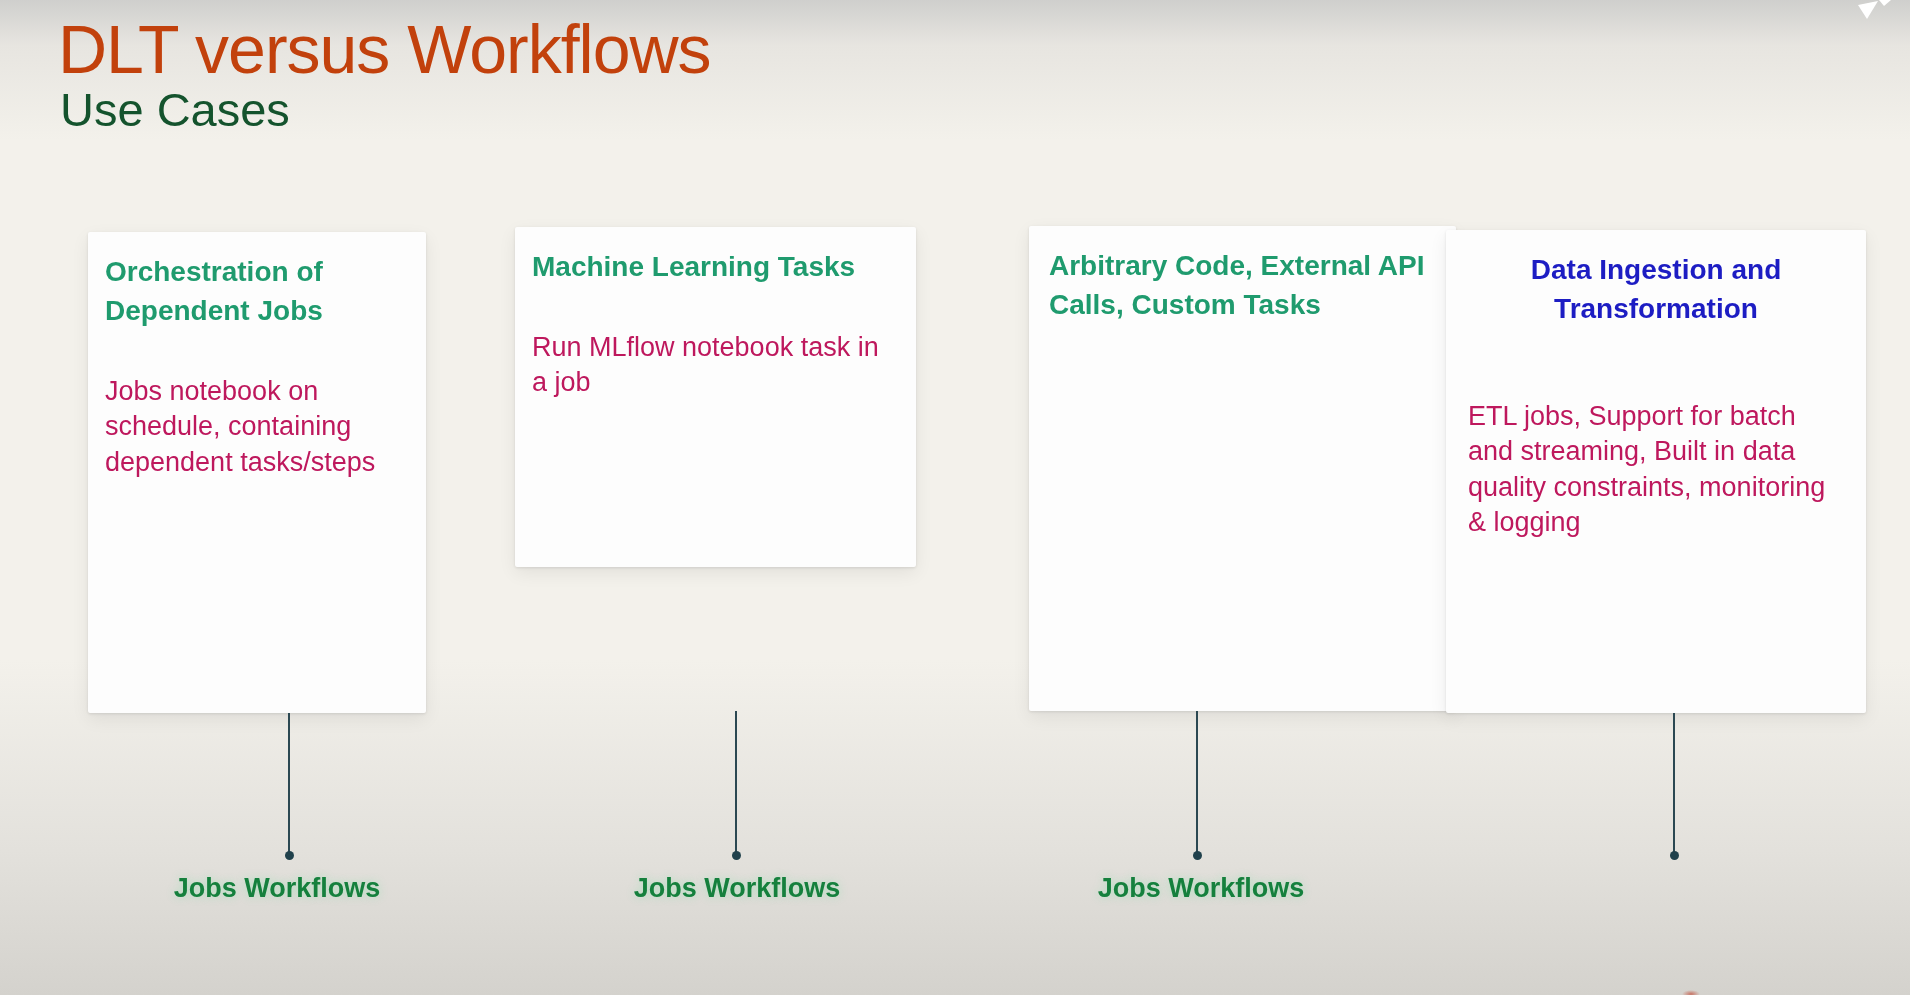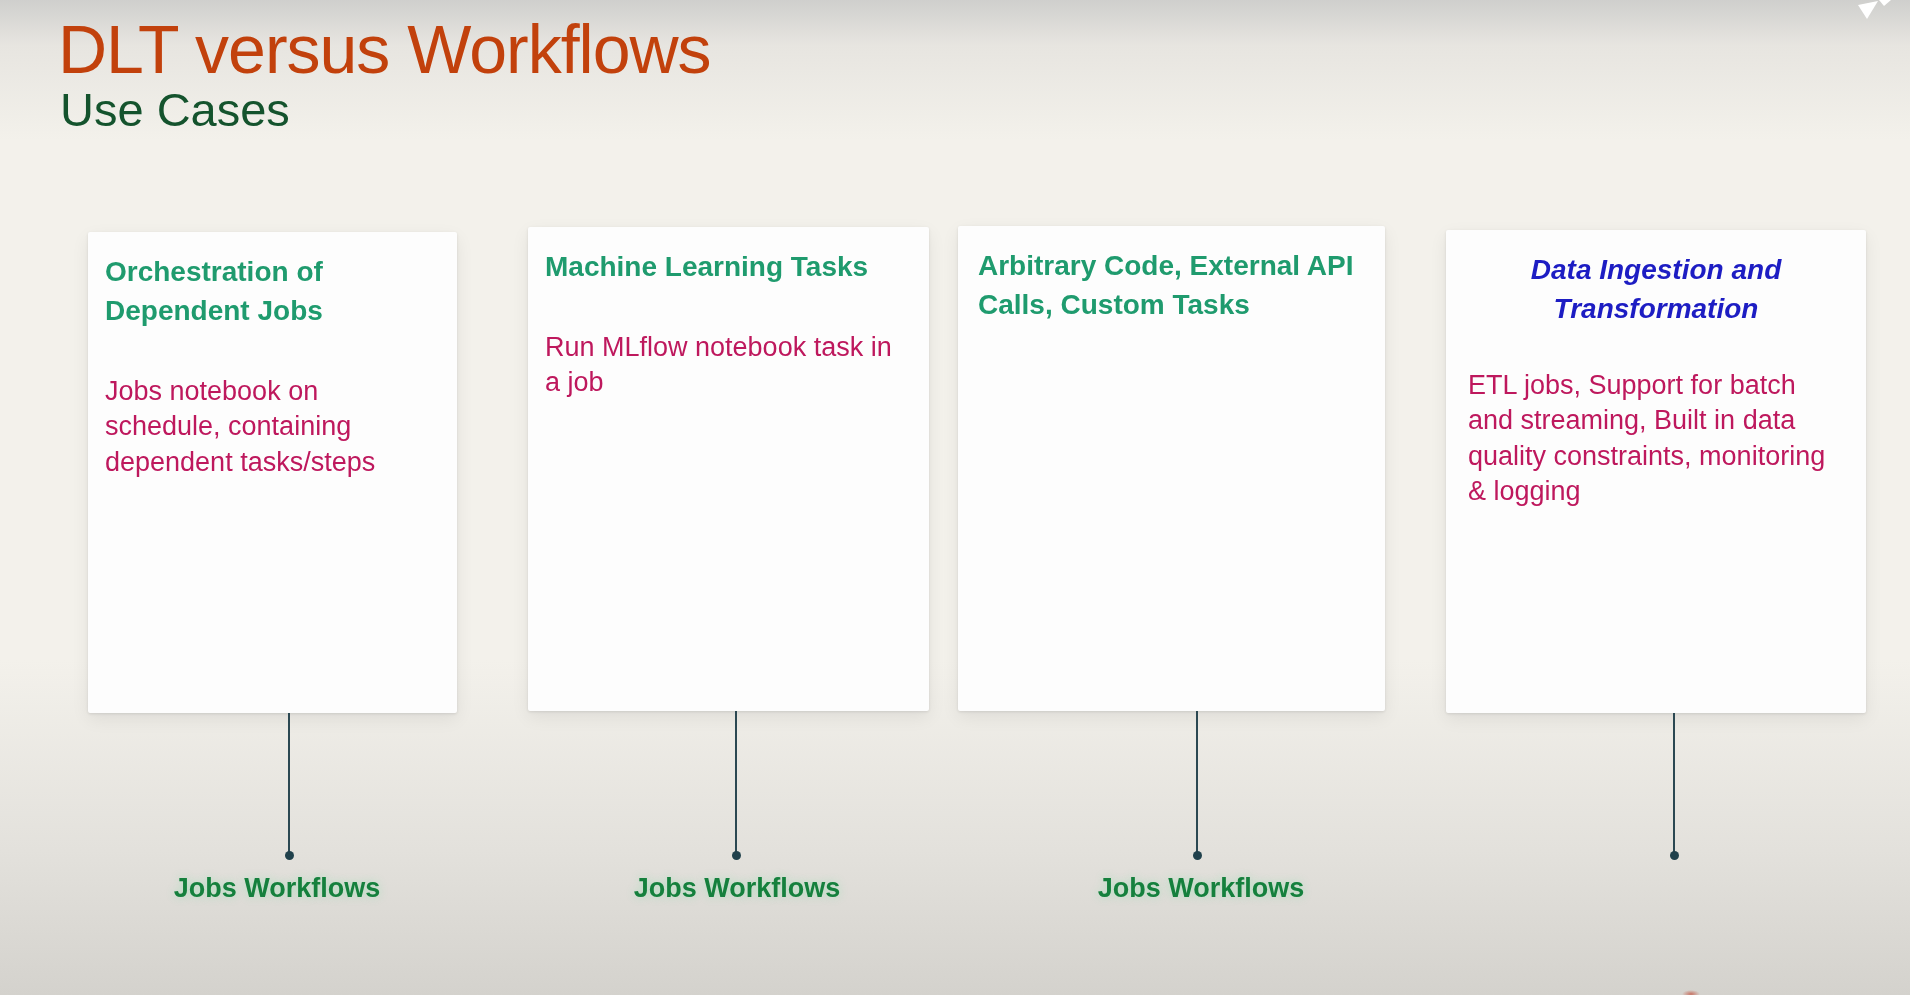--- a/index.html
+++ b/index.html
@@ -29,21 +29,21 @@
     background: #fdfdfd;
     border-radius: 2px;
     box-shadow: 0 1px 3px rgba(0,0,0,0.10), 0 6px 18px rgba(0,0,0,0.07);
     padding: 20px 16px 0 17px;
   }
   .card-heading {
     font-size: 28px; font-weight: 700; line-height: 1.4;
     color: #1f9b6e;
     margin-bottom: 44px;
   }
-  .card-heading.gap-lg { margin-bottom: 40px; font-style: italic; }
+  .card-heading.gap-lg { margin-bottom: 71px; }
   .card-heading.center { text-align: center; padding: 0 26px; }
   .card-heading.blue { color: #1d1dc3; }
   .card-body {
     font-size: 27px; font-weight: 400; line-height: 1.3;
     color: #be185d;
   }
 
   .connector {
     position: absolute; width: 10px;
     display: flex; flex-direction: column; align-items: center;
@@ -78,31 +78,31 @@
   }
 </style>
 </head>
 <body>
 
 <div class="stage">
 
   <div class="slide-title">DLT versus Workflows</div>
   <div class="slide-subtitle">Use Cases</div>
 
-  <div class="card" style="left:88px; top:232px; width:369px; height:481px;">
+  <div class="card" style="left:88px; top:232px; width:338px; height:481px;">
     <div class="card-heading">Orchestration of Dependent Jobs</div>
     <div class="card-body">Jobs notebook on schedule, containing dependent tasks/steps</div>
   </div>
 
-  <div class="card" style="left:528px; top:227px; width:401px; height:484px;">
+  <div class="card" style="left:515px; top:227px; width:401px; height:340px;">
     <div class="card-heading">Machine Learning Tasks</div>
     <div class="card-body">Run MLflow notebook task in a job</div>
   </div>
 
-  <div class="card" style="left:958px; top:226px; width:427px; height:485px; padding-left:20px;">
+  <div class="card" style="left:1029px; top:226px; width:427px; height:485px; padding-left:20px;">
     <div class="card-heading">Arbitrary Code, External API Calls, Custom Tasks</div>
   </div>
 
   <div class="card" style="left:1446px; top:230px; width:420px; height:483px; padding-left:22px; padding-right:22px;">
     <div class="card-heading blue center gap-lg">Data Ingestion and Transformation</div>
     <div class="card-body">ETL jobs, Support for batch and streaming, Built in data quality constraints, monitoring &amp; logging</div>
   </div>
 
   <div class="connector" style="left:284px; top:713px; height:147px;">
     <div class="line"></div>

